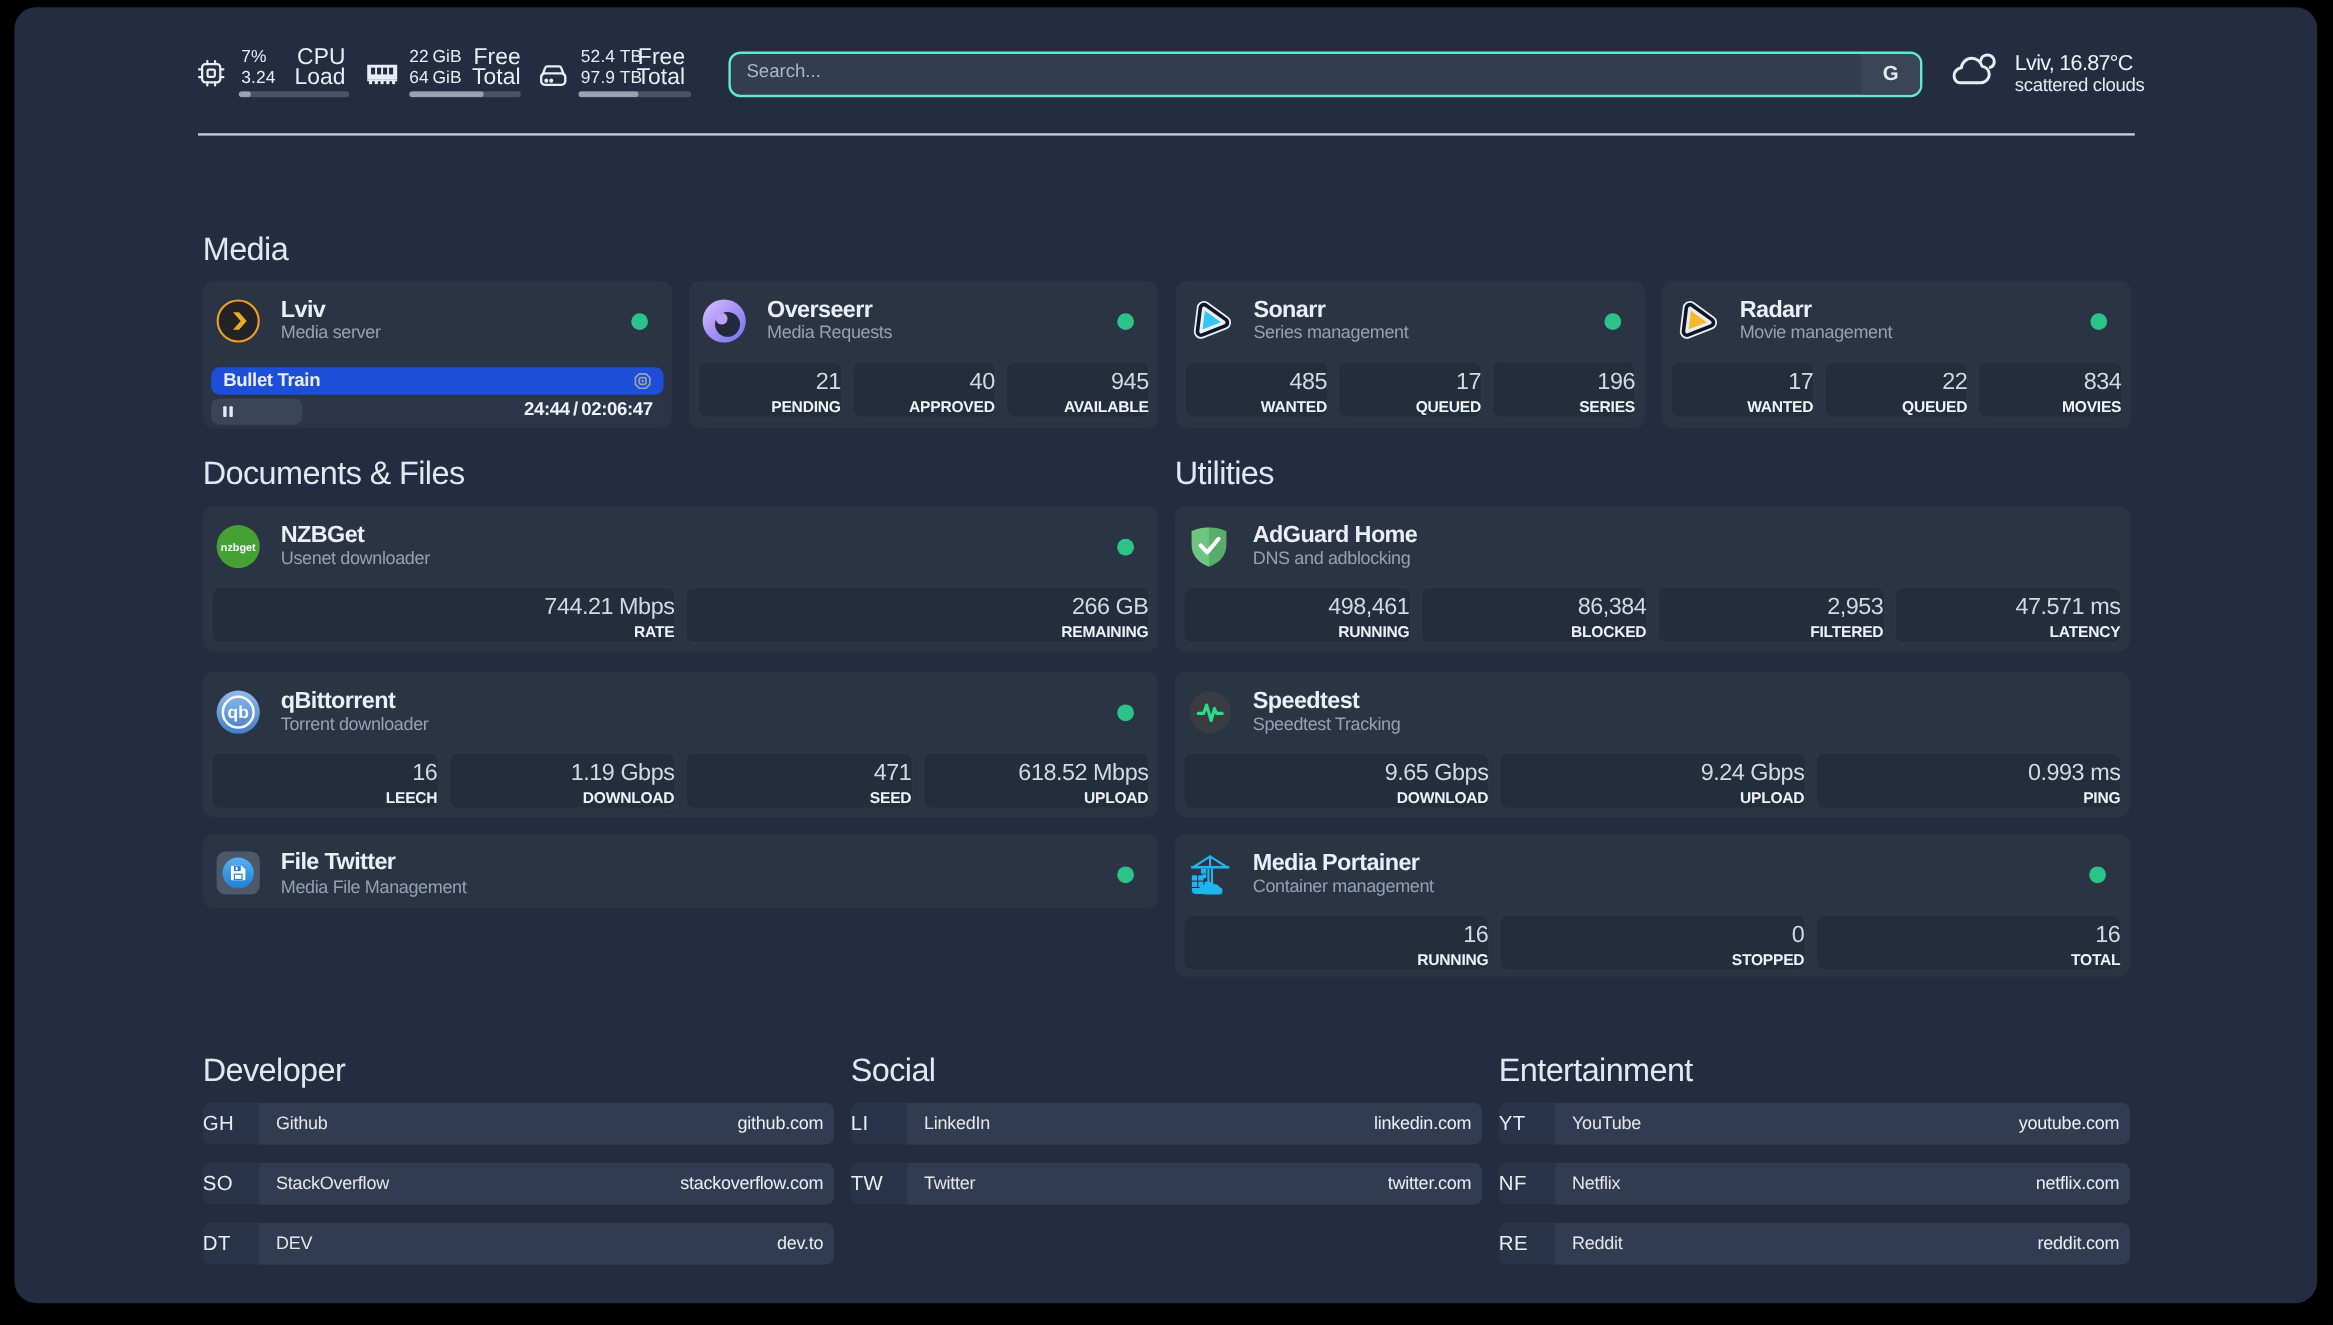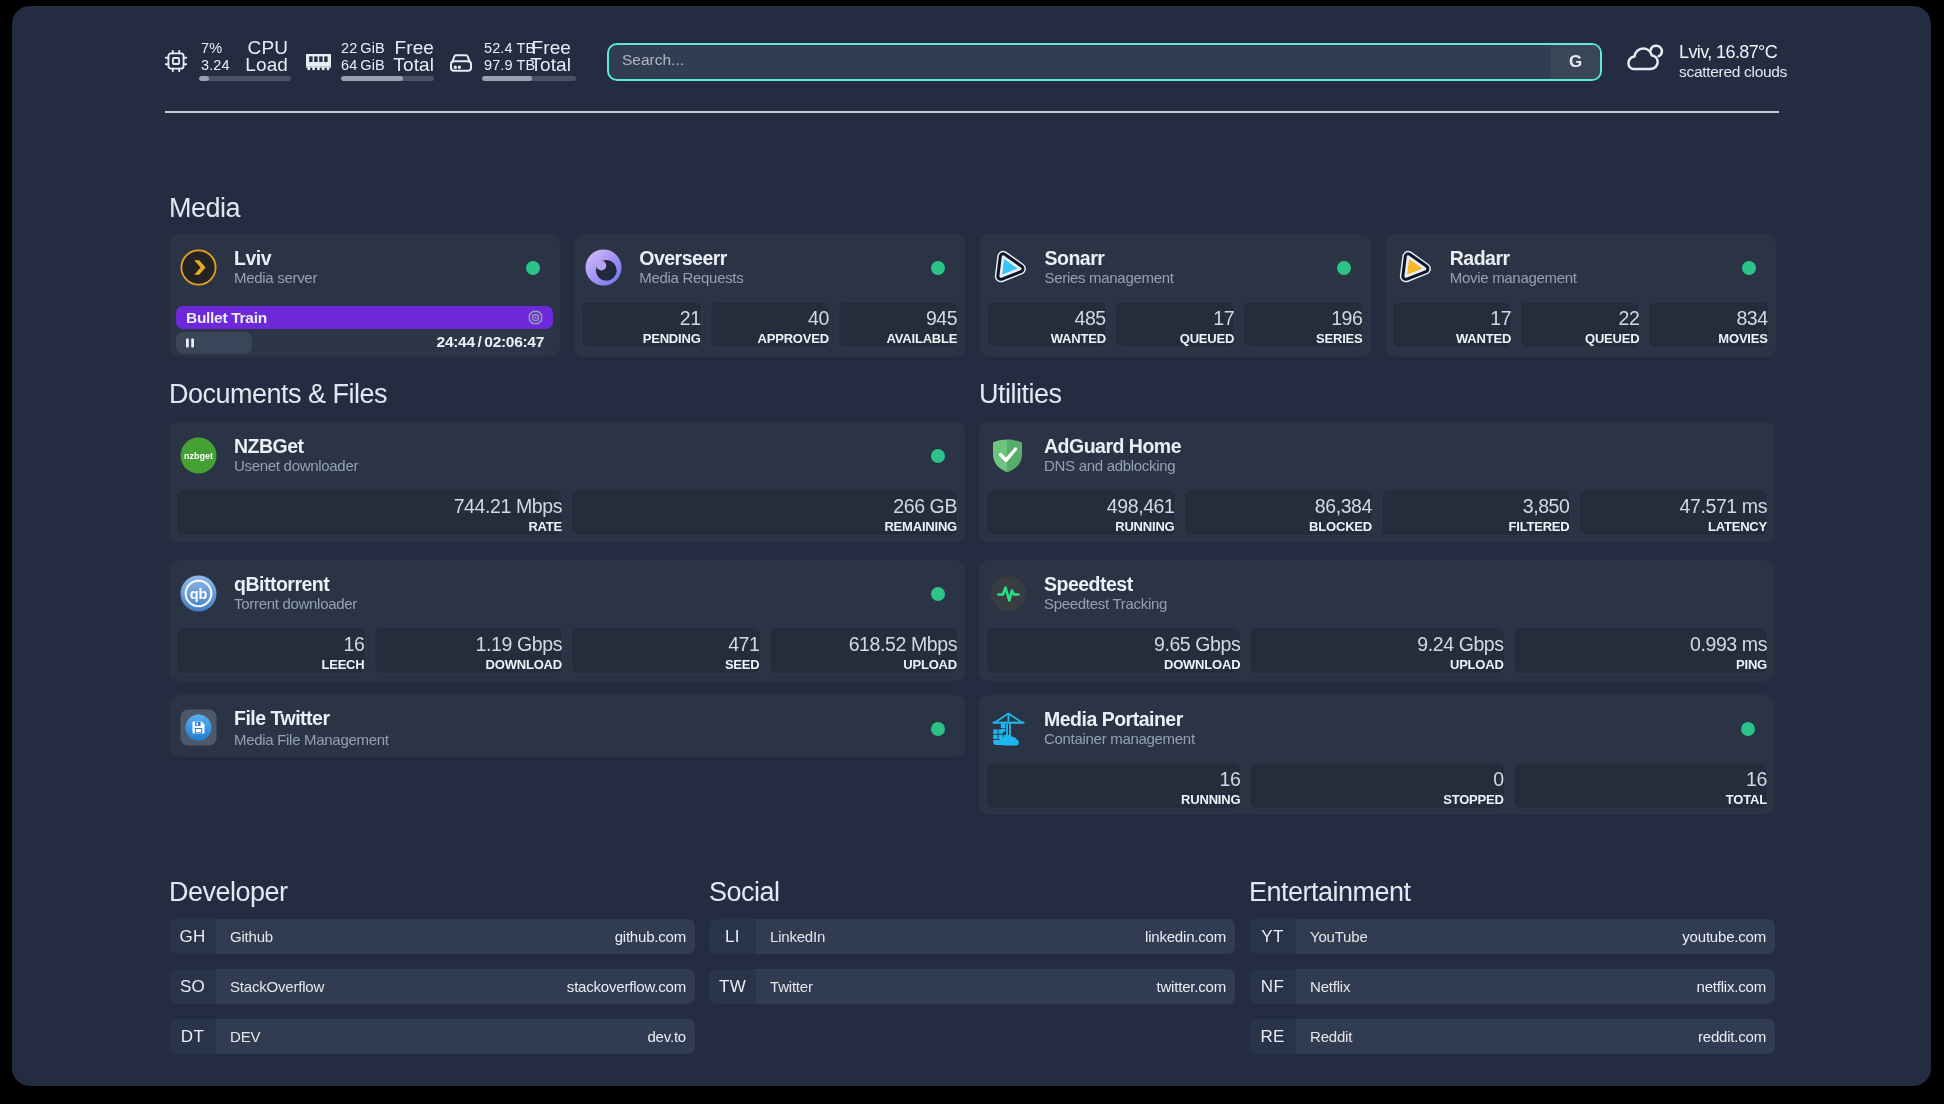--- a/index.html
+++ b/index.html
@@ -24,28 +24,28 @@
 .card{position:absolute;background:#2a3444;border-radius:9px}
 .sic{position:absolute;left:11px;top:15px;width:37px;height:37px}
 .st{position:absolute;left:65px;top:13px;font-size:19.5px;color:#ebeff5;font-weight:700;letter-spacing:-.5px}
 .sd{position:absolute;left:65px;top:35px;font-size:15px;color:#95a1b2;letter-spacing:-.3px}
 .dot{position:absolute;width:14px;height:14px;border-radius:50%;background:#2cc389;right:20px;top:27px}
 .stats{position:absolute;left:7px;right:7px;top:67px;height:47px;display:flex;gap:8px}
 .sb{flex:1;background:#242d3c;border:1px solid rgba(255,255,255,.05);border-radius:7px;text-align:right;padding-top:4px}
 .sv{font-size:19.5px;color:#d3d9e1;line-height:24px;letter-spacing:-.4px}
 .sl{font-size:13px;font-weight:700;color:#eef2f7;line-height:17px;letter-spacing:-.2px}
 
-.prow1{position:absolute;left:7px;right:7px;top:72px;height:23px;background:#6d28d9;border-radius:7px}
+.prow1{position:absolute;left:7px;right:7px;top:72px;height:23px;background:#1d4ed8;border-radius:7px}
 .prow1 span{position:absolute;left:10px;top:3px;font-size:15.5px;color:#e9edf3;font-weight:700;letter-spacing:-.3px}
 .prow2{position:absolute;left:7px;right:7px;top:98px;height:22px;background:#2c3648;border-radius:7px}
 .pfill{position:absolute;left:0;top:0;height:100%;width:76px;background:#3a455a;border-radius:7px}
 .ptime{position:absolute;right:9px;top:1px;font-size:15.5px;font-weight:700;color:#edf1f6;letter-spacing:-.3px}
 
 .bm{position:absolute;height:35px}
-.babbr{position:absolute;left:0;top:0;width:47px;height:35px;background:#293349;border-radius:7px 0 0 7px;text-align:center;line-height:35px;font-size:17px;color:#e9edf3;letter-spacing:.3px}
+.babbr{position:absolute;left:0;top:0;width:47px;height:35px;background:#293349;border-radius:7px 0 0 7px;line-height:35px;font-size:17px;color:#e9edf3;letter-spacing:.3px}
 .bmain{position:absolute;left:47px;right:0;top:0;height:35px;background:#313c52;border-radius:0 7px 7px 0}
 .bname{position:absolute;left:14px;top:9px;font-size:15px;color:#e5e5e5;letter-spacing:-.2px}
 .bdom{position:absolute;right:9px;top:9px;font-size:15px;color:#e9eef4;letter-spacing:-.2px}
 </style></head><body>
 <div class="panel">
 
 <svg class="abs" style="left:151px;top:42px" width="26" height="26" viewBox="0 0 24 24" fill="none" stroke="#e8edf4" stroke-width="1.7" stroke-linecap="round">
 <rect x="5" y="5" width="14" height="14" rx="2.5"></rect>
       <rect x="9.2" y="9.2" width="5.6" height="5.6" rx="1"></rect>
 <path d="M9 5V2.6M15 5V2.6M9 21.4V19M15 21.4V19M5 9H2.6M5 15H2.6M21.4 9H19M21.4 15H19"></path>
@@ -302,21 +302,21 @@
       <div class="stats">
         <div class="sb">
           <div class="sv">498,461</div>
           <div class="sl">RUNNING</div>
         </div>
         <div class="sb">
           <div class="sv">86,384</div>
           <div class="sl">BLOCKED</div>
         </div>
         <div class="sb">
-          <div class="sv">3,850</div>
+          <div class="sv">2,953</div>
           <div class="sl">FILTERED</div>
         </div>
         <div class="sb">
           <div class="sv">47.571 ms</div>
           <div class="sl">LATENCY</div>
         </div>
       </div>
     </div>
 <div class="card" style="left:967px;top:554px;width:796px;height:121px">
       <svg class="sic" viewBox="0 0 37 37">

